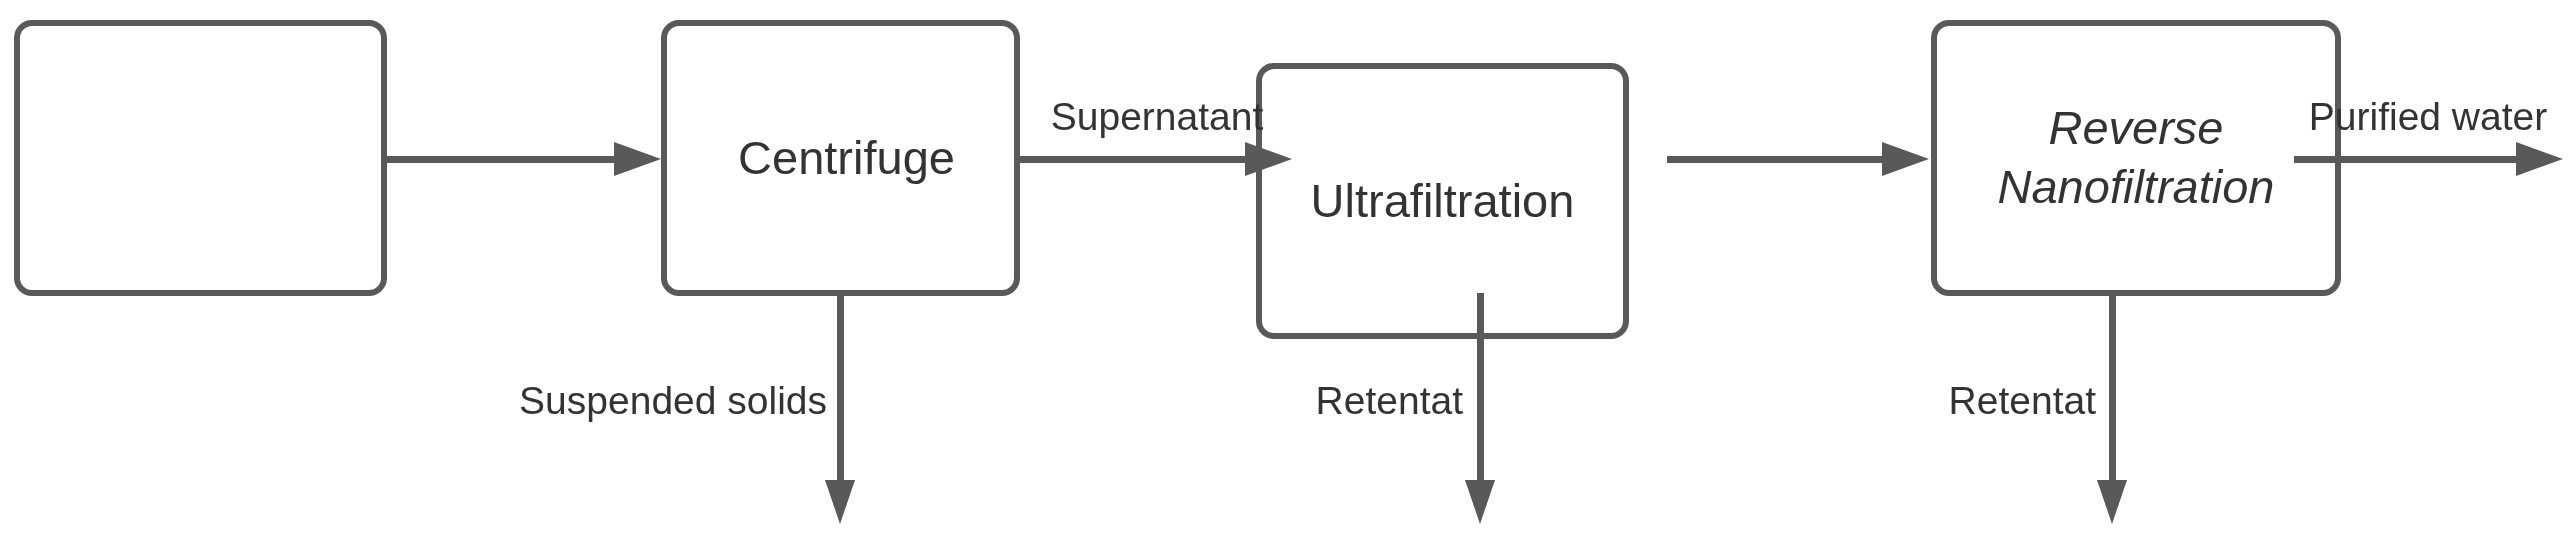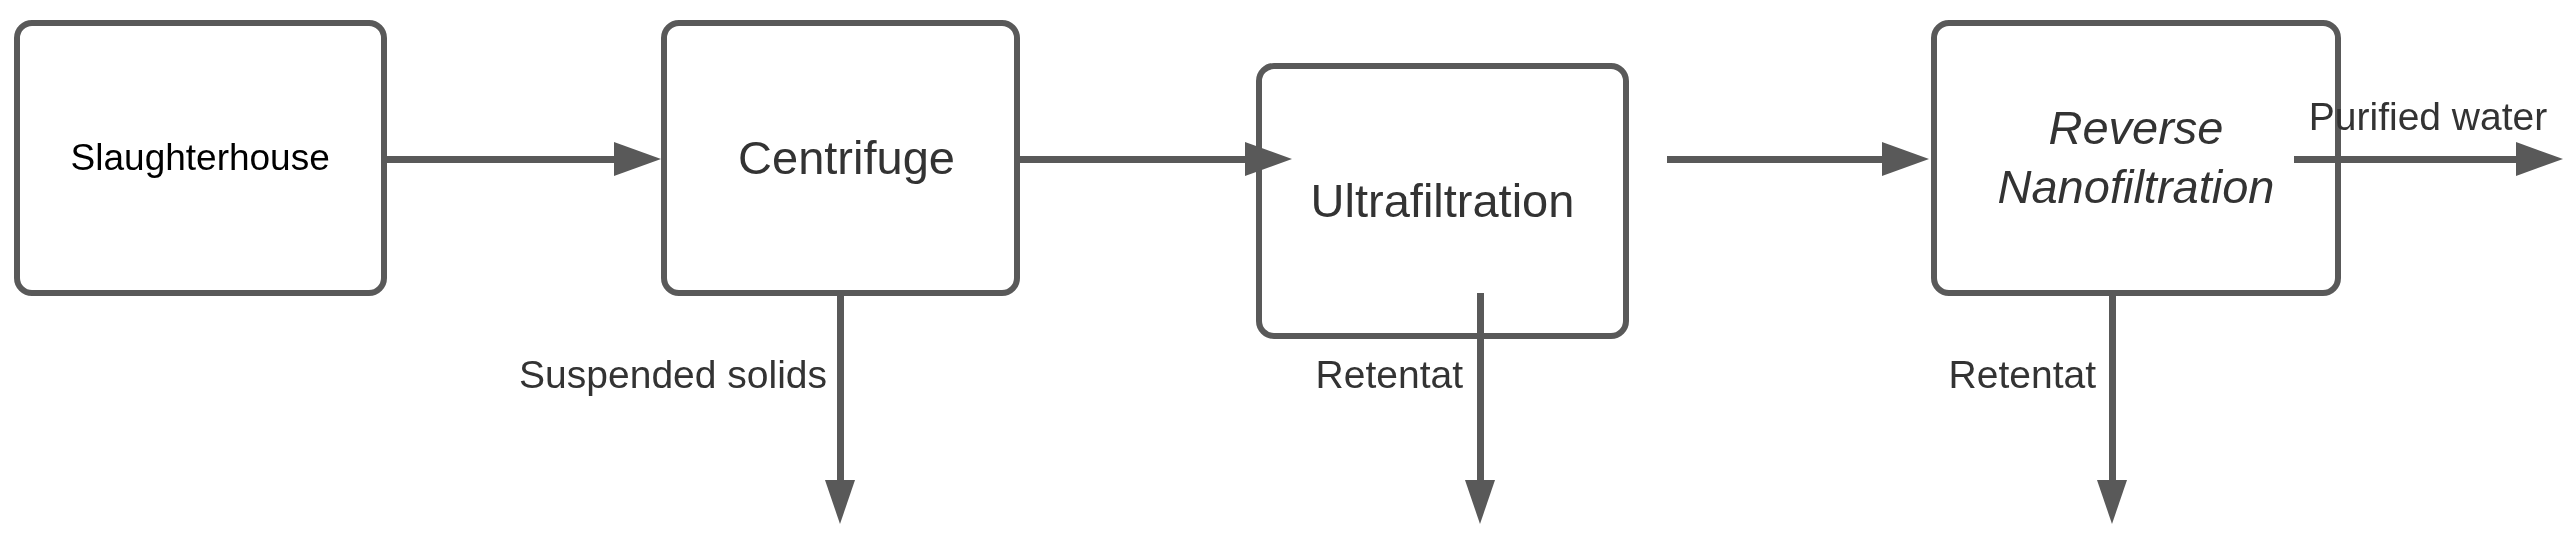--- a/index.html
+++ b/index.html
@@ -73,54 +73,54 @@
     position: absolute;
     top: 95px;
     font-size: 39px;
     color: var(--label-text);
     white-space: nowrap;
     text-align: center;
     transform: translateX(-50%);
   }
   .drop-label {
     position: absolute;
-    top: 353px;
+    top: 379px;
     font-size: 39px;
     color: var(--label-text);
     white-space: nowrap;
     text-align: right;
   }
 </style>
 </head>
 <body>
 
 <div id="canvas">
 
   <div class="node" id="node-1">
-    <span class="line">Slaughterhouse</span>
   </div>
 
   <div class="node" id="node-2">
     <span class="line">Centrifuge</span>
   </div>
 
   <div class="node" id="node-3">
     <span class="line">Ultrafiltration</span>
   </div>
 
   <div class="node" id="node-4">
     <span class="line">Reverse</span>
     <span class="line">Nanofiltration</span>
   </div>
 
   <div class="h-line" style="left:387px; width:229px;"></div>
   <div class="h-head" style="left:614px;"></div>
 
   <div class="h-line" style="left:1020px; width:227px;"></div>
   <div class="h-head" style="left:1245px;"></div>
+  <div class="flow-label" style="left:1157px;">Supernatant</div>
 
   <div class="h-line" style="left:1667px; width:216px;"></div>
   <div class="h-head" style="left:1882px;"></div>
 
   <div class="h-line" style="left:2294px; width:223px;"></div>
   <div class="h-head" style="left:2516px;"></div>
   <div class="flow-label" style="left:2428px;">Purified water</div>
 
   <div class="v-line" style="left:837px;"></div>
   <div class="v-head" style="left:825px;"></div>

